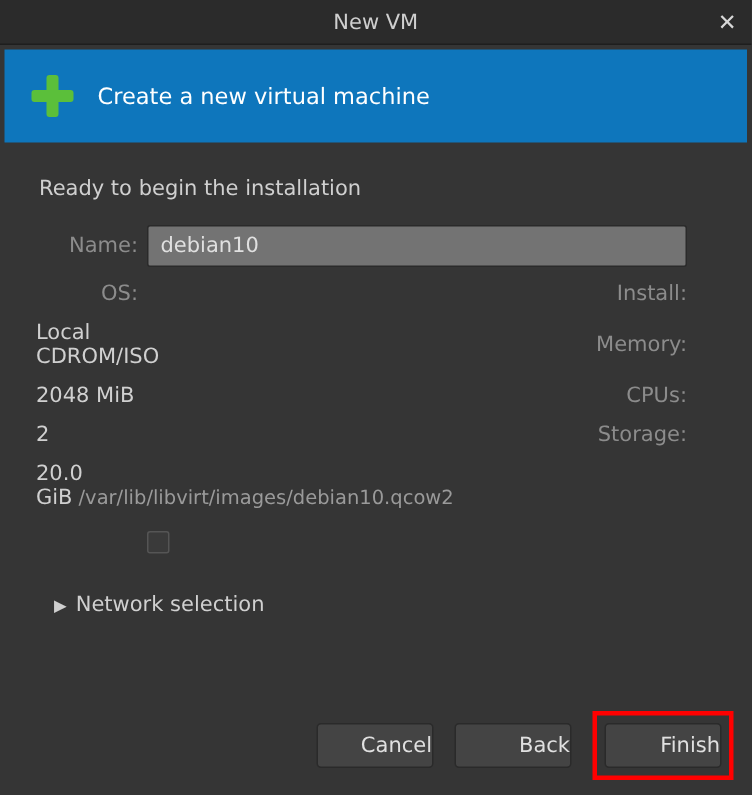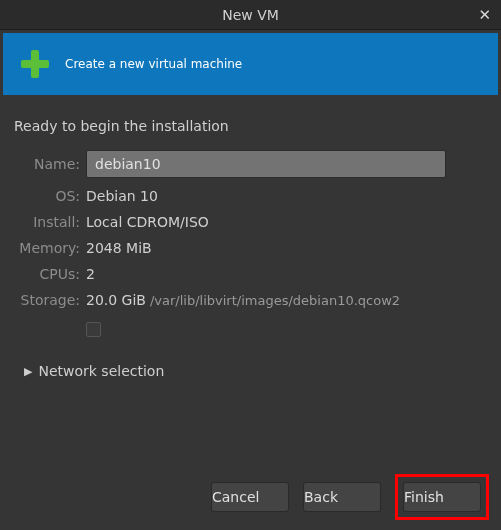--- a/index.html
+++ b/index.html
@@ -43,31 +43,31 @@
   .banner .plus {
     width: 36px;
     height: 36px;
     flex: 0 0 36px;
     margin-right: 12px;
     display: flex;
     align-items: center;
     justify-content: center;
   }
   .banner .banner-text .banner-title {
-    font-size: 12px;
+    font-size: 15px;
     font-weight: 400;
     color: #fff;
   }
   .banner .banner-text .banner-step {
     font-size: 12px;
     color: #cfe8f7;
     margin-top: 2px;
   }
   .content {
-    padding: 20px 12px 0 12px;
+    padding: 20px 12px 0 24px;
   }
   .ready {
     color: #d0d0d0;
     font-size: 14px;
     margin-bottom: 16px;
     padding-left: 2px;
   }
   .fields {
     display: grid;
     grid-template-columns: 68px 360px;
@@ -137,21 +137,21 @@
     gap: 14px;
     align-items: center;
   }
   .btn {
     background: #444;
     color: #e0e0e0;
     border: 1px solid #2a2a2a;
     border-radius: 3px;
     padding: 6px 0;
     width: 78px;
-    text-align: left;
+    text-align: right;
     font-size: 14px;
     font-family: inherit;
     cursor: pointer;
   }
   .finish-wrap {
     border: 3px solid #ff0000;
     padding: 5px;
     display: inline-flex;
   }
 </style>
@@ -177,21 +177,20 @@
 </div>
 
 <div class="content">
   <div class="ready">Ready to begin the installation</div>
 
   <div class="fields">
     <div class="lbl">Name:</div>
     <input class="name-input" value="debian10" style="">
 
     <div class="lbl">OS:</div>
-    <div class="val">Debian 10</div>
 
     <div class="lbl">Install:</div>
     <div class="val">Local CDROM/ISO</div>
 
     <div class="lbl">Memory:</div>
     <div class="val">2048 MiB</div>
 
     <div class="lbl">CPUs:</div>
     <div class="val">2</div>
 

